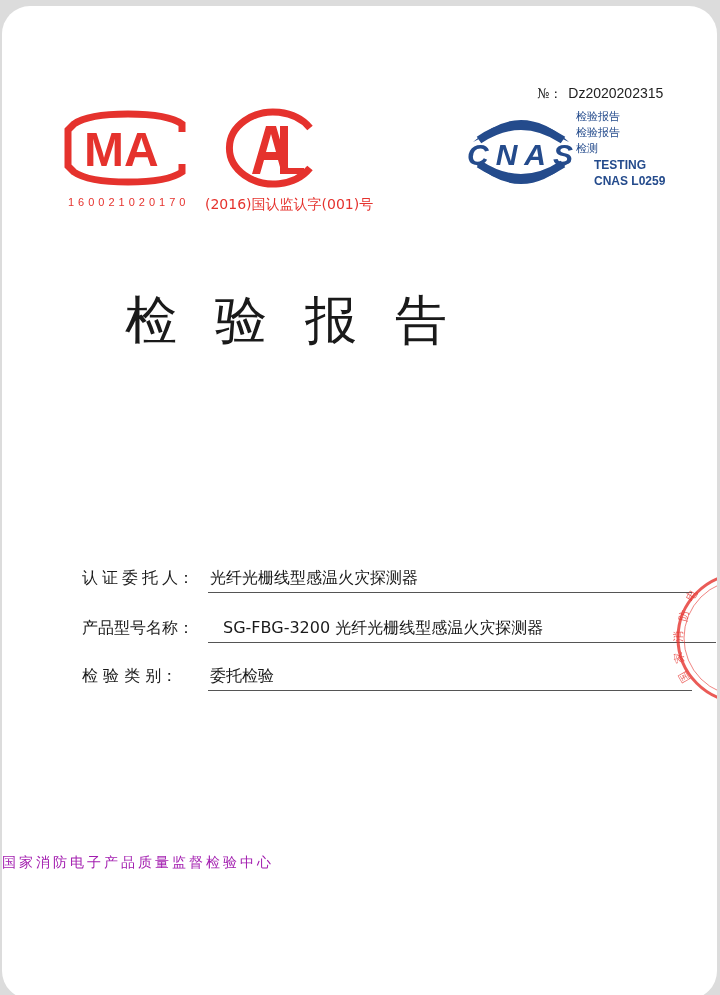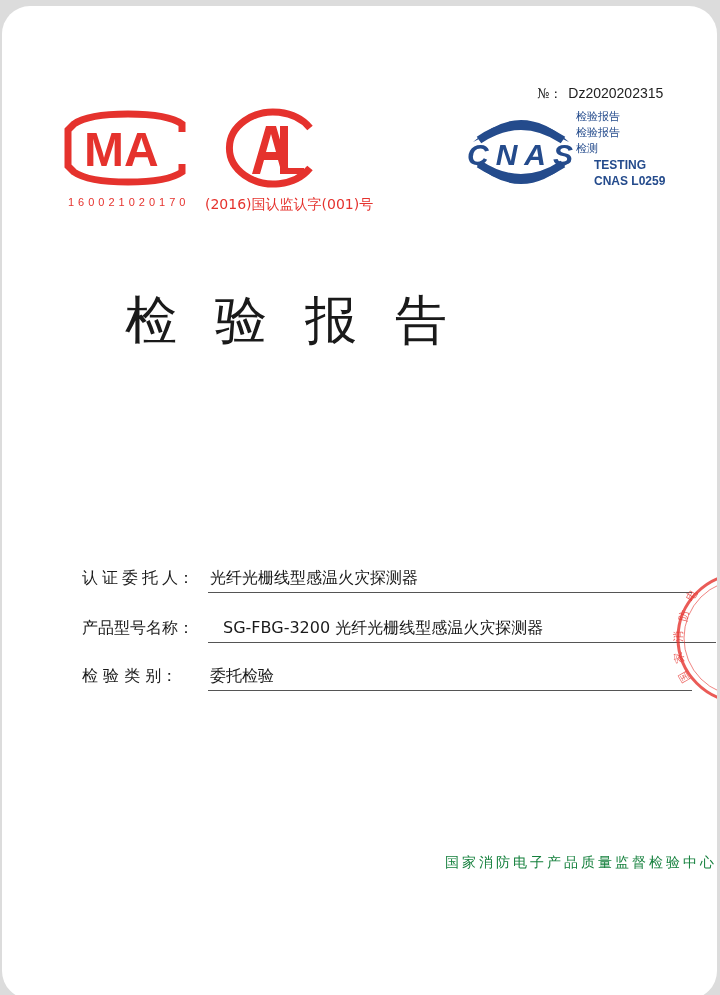--- a/index.html
+++ b/index.html
@@ -11,21 +11,21 @@
   .cnas-side { left:574px; top:103px; font-size:11px; line-height:16px; color:#244b8c; }
   .cnas-side .cn { font-family:"DejaVu Serif", serif; font-size:11px; }
   .cnas-side .en { font-family:"Liberation Sans", sans-serif; font-weight:bold; font-size:12px;margin-left:18px; }
   .cma-code { left:66px; top:190px; font-size:11px; letter-spacing:4px; color:#e5322d; font-family:"Liberation Sans", sans-serif; }
   .cal-code { left:203px; top:190px; font-size:14px; color:#e5322d; white-space:nowrap; }
   .title { left:0; width:568px; top:280px; text-align:center; font-size:52px; letter-spacing:38px; color:#1a1a1a; font-family:"DejaVu Sans", sans-serif; padding-left:38px; box-sizing:border-box; }
   .field { left:80px; height:26px; font-size:16px; color:#1a1a1a; white-space:nowrap; }
   .field .label { display:inline-block; }
   .field .value { position:absolute; top:0; padding-left:4px; }
   .field .line { position:absolute; height:1px; background:#555; top:24px; }
-  .footer { left:0; width:715px; top:848px; text-align:right; font-size:14px; letter-spacing:3px; color:#15803d; }
+  .footer { left:0; width:715px; top:848px; text-align:left; font-size:14px; letter-spacing:3px; color:#a21caf; }
   .seal { left:668px; top:566px; }
 </style>
 </head>
 <body>
 
 <div class="page">
 
   <div class="abs report-no">
     <span class="lbl">№：</span><span>Dz2020202315</span>
   </div>

